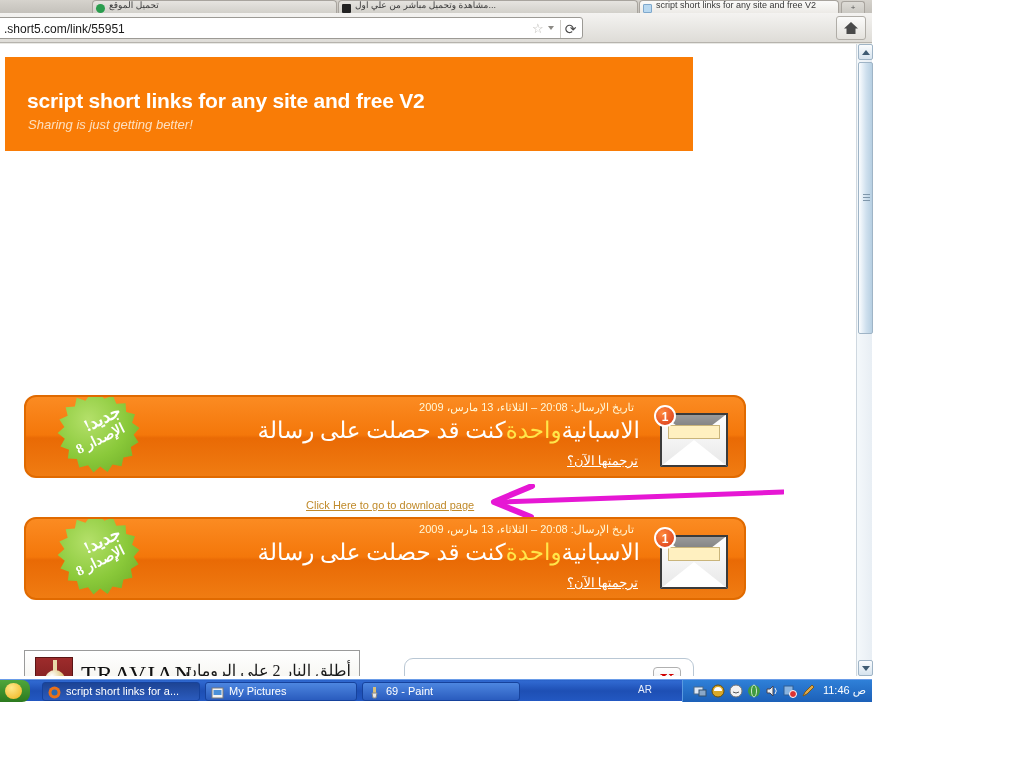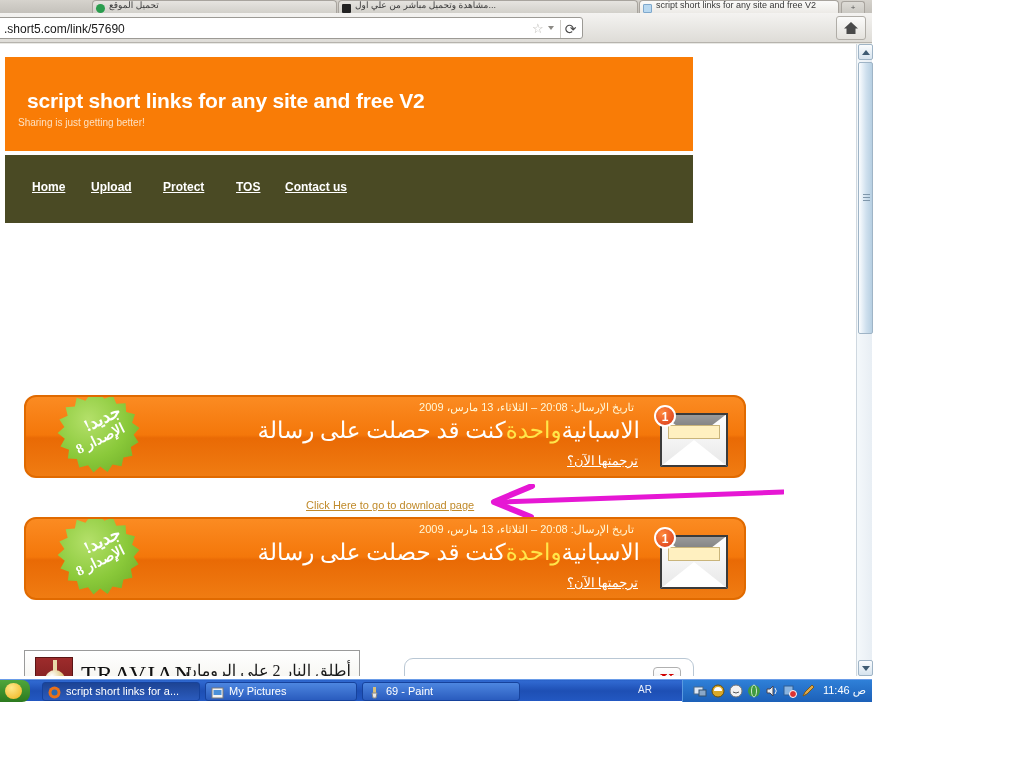--- a/index.html
+++ b/index.html
@@ -69,21 +69,21 @@
   
   .viewport { position:absolute; left:0; top:44px; width:872px; height:632px;
               background:#ffffff; overflow:hidden; }
   .page { position:absolute; left:0; top:0; width:856px; height:632px; background:#fff; }
 
   
   .site-header { position:absolute; left:5px; top:13px; width:688px; height:94px;
                  background:#f97c06; }
   .site-title { position:absolute; left:22px; top:32px; font-size:21px; font-weight:bold;
                 color:#ffffff; letter-spacing:-0.2px; }
-  .site-tag { position:absolute; left:13px; top:60px; font-size:10px; color:#fde0c0; }
+  .site-tag { position:absolute; left:23px; top:60px; font-size:13px; color:#fde0c0;font-style:italic; }
   .nav { position:absolute; left:5px; top:111px; width:688px; height:68px;
          background:#4a4a24; }
   .nav a { position:absolute; top:25px; font-size:12px; font-weight:bold; color:#ffffff;
            text-decoration:underline; white-space:nowrap; }
 
   .waitmsg { position:absolute; left:23px; top:206px; font-size:15px; font-weight:bold;
              color:#5a5a52; }
 
   
   .adbanner { position:absolute; width:722px; height:83px; border-radius:12px;
@@ -222,47 +222,40 @@
       </div>
       <div class="tab active" id="tab3">
         <span class="favic"></span>
         <span class="tlabel">script short links for any site and free V2</span>
       </div>
       <div class="newtab">+</div>
     </div>
 
     <div class="navbar">
       <div class="urlbox">
-        <div class="urltext">.short5.com/link/57690</div>
+        <div class="urltext">.short5.com/link/55951</div>
         <div class="star">☆</div>
         <div class="stardd"></div>
         <div class="reloadbtn">⟳</div>
       </div>
       <div class="homebtn">
         <svg width="16" height="16" viewBox="0 0 16 16" style="margin-top:3px">
           <polygon points="8,2 15,8.5 12.5,8.5 12.5,14 3.5,14 3.5,8.5 1,8.5" fill="#4a4a4a"></polygon>
         </svg>
       </div>
     </div>
 
     <div class="viewport">
       <div class="page">
 
         <div class="site-header">
           <div class="site-title">script short links for any site and free V2</div>
           <div class="site-tag">Sharing is just getting better!</div>
         </div>
 
-        <div class="nav">
-          <a style="left:27px">Home</a>
-          <a style="left:86px">Upload</a>
-          <a style="left:158px">Protect</a>
-          <a style="left:231px">TOS</a>
-          <a style="left:280px">Contact us</a>
-        </div>
 
 
         <div class="adbanner ad1">
           <div class="ad-date">تاريخ الإرسال: 20:08 – الثلاثاء، 13 مارس، 2009</div>
           <div class="ad-main"><span> الاسبانية</span><span class="hl">واحدة</span><span>كنت قد حصلت على رسالة </span></div>
           <div class="ad-link">ترجمتها الآن؟</div>
           <div class="env">
             <div class="body"></div>
               <div class="lid"></div>
             <div class="paper"></div>

